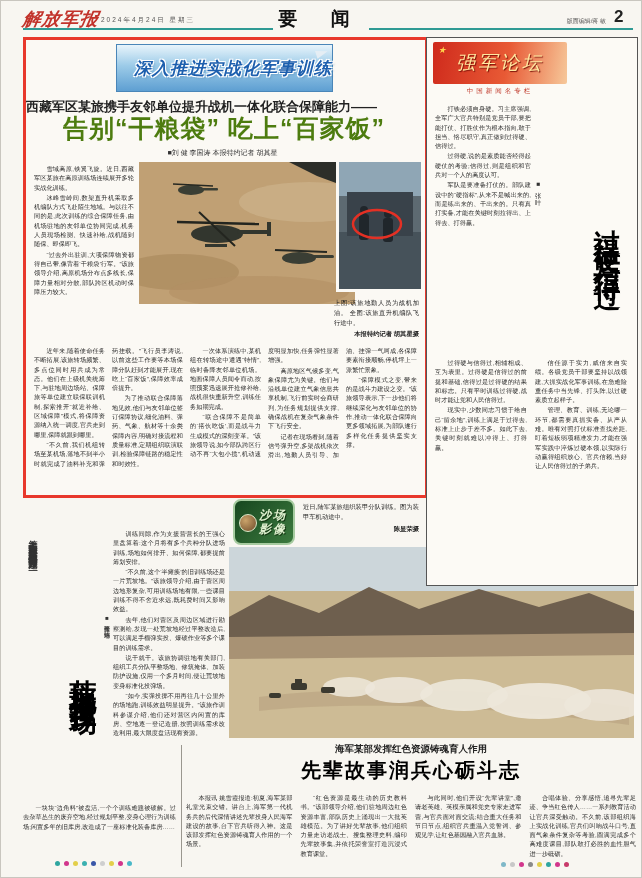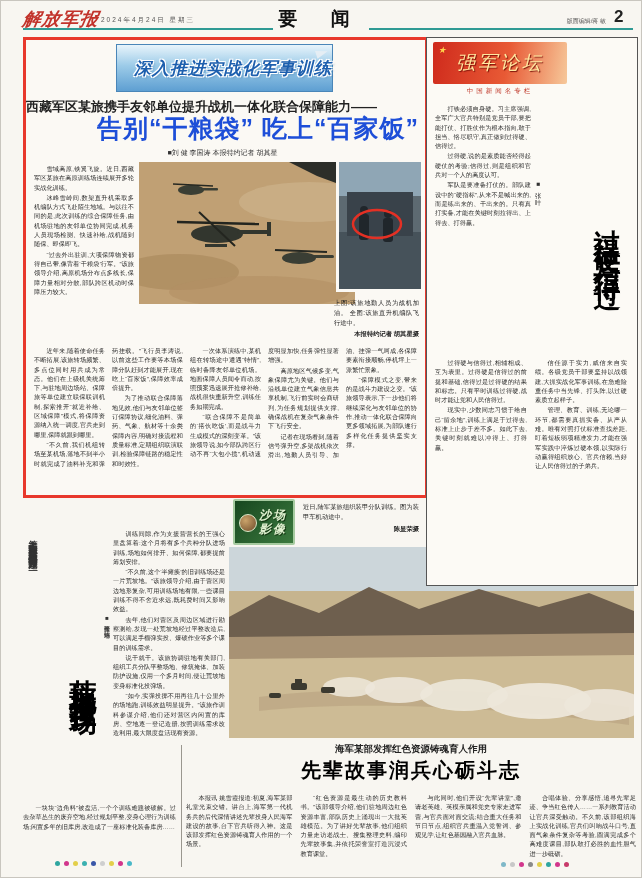--- a/index.html
+++ b/index.html
@@ -16,21 +16,21 @@
   .tealline{height:0;border-top:2px solid #2f9a94;}
   
   .lead-box{border:3px solid #e8382c;background:#fbf9f4;}
   .banner{background:linear-gradient(180deg,#e8f4fb 0%,#9ccbe8 45%,#5e9fd2 100%);
           border:1px solid #4a86b8;display:flex;align-items:center;justify-content:flex-end;}
   .banner span{font-size:17px;font-weight:900;font-style:italic;color:#1d5fae;letter-spacing:1px;
           text-shadow:1px 1px 0 #fff,-1px -1px 0 #fff,1px -1px 0 #fff,-1px 1px 0 #fff,2px 2px 2px #33669944;}
   .jet{position:absolute;right:4px;top:4px;width:0;height:0;border-left:12px solid #e8eef4;
        border-top:4px solid transparent;border-bottom:4px solid transparent;transform:rotate(-18deg);opacity:.9;}
   .kicker{font-size:13px;font-weight:bold;text-align:left;color:#222;}
-  .headline{font-size:25px;font-weight:900;text-align:right;letter-spacing:1px;color:#1d4ed8;}
+  .headline{font-size:25px;font-weight:900;text-align:left;letter-spacing:1px;color:#4d7c0f;padding-left:37px;}
   .byline{font-size:7px;text-align:center;color:#333;}
   .smalltext{font-size:6.2px;line-height:1.5;text-align:justify;color:#2a2a2a;overflow:hidden;}
   .smalltext p{margin:0 0 1px;text-indent:2em;}
   .cols5{column-count:5;column-gap:7px;}
   .cols4{column-count:4;column-gap:8px;}
   .cols2{column-count:2;column-gap:8px;}
   .caption{font-size:6.3px;line-height:1.55;color:#222;text-align:justify;}
   .caption .credit{display:block;text-align:right;font-weight:bold;margin-top:2px;}
   
   .forum-box{border:1.5px solid #555;background:#fcfaf5;z-index:5;}
@@ -206,21 +206,21 @@
       <p>“不久前,这个‘半瘫痪’的旧训练场还是一片荒坡地。”该旅领导介绍,由于营区周边地形复杂,可用训练场地有限,一些课目训练不得不舍近求远,既耗费时间又影响效益。</p>
       <p>去年,他们对营区及周边区域进行勘察测绘,发现一处荒坡地经过平整改造后,可以满足手榴弹实投、爆破作业等多个课目的训练需求。</p>
       <p>说干就干。该旅协调驻地有关部门,组织工兵分队平整场地、修筑掩体、加装防护设施,仅用一个多月时间,便让荒坡地变身标准化投弹场。</p>
       <p>“如今,实弹投掷不用再往几十公里外的场地跑,训练效益明显提升。”该旅作训科参谋介绍,他们还对营区内闲置的库房、空地逐一登记造册,按照训练需求改造利用,最大限度盘活现有资源。</p>
     </div>
   <div class="abs smalltext" style="left:22px;top:802px;width:153px;height:44px;">
       <p>一块块“边角料”被盘活,一个个训练难题被破解。过去杂草丛生的废弃空地,经过规划平整,变身心理行为训练场;闲置多年的旧库房,改造成了一座标准化装备库房……</p>
     </div>
   <div class="abs dots" style="left:52px;top:851px;"><span style="background: rgb(47, 166, 160);"></span><span style="background: rgb(210, 54, 140);"></span><span style="background: rgb(227, 207, 74);"></span><span style="background: rgb(59, 176, 176);"></span><span style="background: rgb(58, 87, 168);"></span><span style="background: rgb(207, 207, 207);"></span><span style="background: rgb(227, 207, 74);"></span><span style="background: rgb(210, 54, 140);"></span><span style="background: rgb(73, 184, 200);"></span></div>
 
-  <div class="abs badge" style="left:232px;top:498px;width:62px;height:46px;">
+  <div class="abs badge" style="left:232px;top:498px;width:62px;height:46px;border-radius:8px;">
     <i class="cam"></i>
     <b>沙场</b>
     <b>影像</b>
   </div>
   <div class="abs caption" style="left:302px;top:501px;width:116px;height:42px;">
     <span>近日,陆军某旅组织装甲分队训练。图为装甲车机动途中。</span>
     <span class="credit">陈显荣摄</span>
   </div>
 
   <div class="abs vline" style="left:180px;top:744px;height:122px;"></div>

